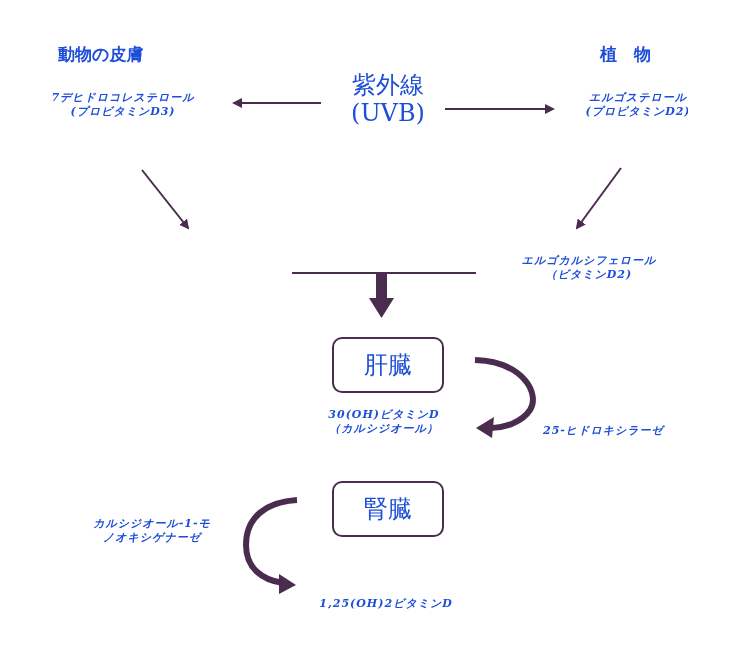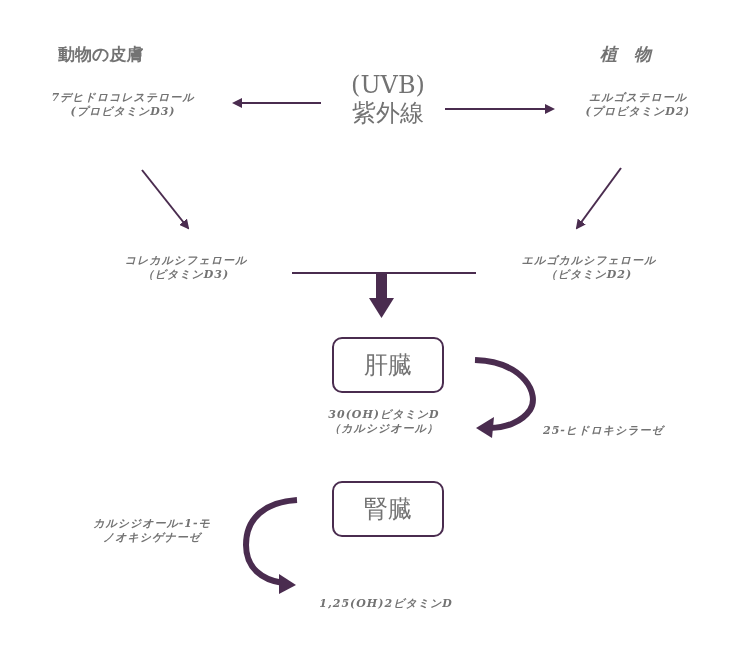--- a/index.html
+++ b/index.html
@@ -3,21 +3,21 @@
   <meta charset="utf-8">
   <style>
     html, body { margin: 0; padding: 0; background: #ffffff; }
     #canvas {
       position: relative;
       width: 688px;
       height: 657px;
       background: #ffffff;
       overflow: hidden;
       font-family: "DejaVu Serif", "Liberation Serif", serif;
-      color: #737373;
+      color: #1d4ed8;
     }
     .txt { position: absolute; white-space: nowrap; text-align: center; line-height: 1.25; }
     .hdr { font-size: 17px; font-weight: bold; }
     .lbl { font-size: 11px; font-weight: bold; letter-spacing: 1px; font-style: italic; }
     .uvb { font-size: 24px; font-weight: normal; line-height: 1.15; }
     .box {
       position: absolute;
       border: 2px solid #4a2c4f;
       border-radius: 10px;
       background: #fff;
@@ -59,41 +59,37 @@
       <path d="M476,428 L494,417 L492,438 Z" fill="#4a2c4f"></path>
     </g>
 
     <g>
       <path d="M297,500 C265,502 246,518 246,545 C246,568 262,580 283,583" fill="none" stroke="#4a2c4f" stroke-width="6"></path>
       <path d="M296,585 L279,574 L279,594 Z" fill="#4a2c4f"></path>
     </g>
   </svg>
 
   <div class="txt hdr" style="left:58px;top:44px;">動物の皮膚</div>
-  <div class="txt hdr" style="left:600px;top:44px;font-style:italic;">植　物</div>
+  <div class="txt hdr" style="left:600px;top:44px;">植　物</div>
 
   <div class="txt uvb" style="left:338px;top:72px;width:100px;">
+    <div>紫外線</div>
     <div>(UVB)</div>
-    <div>紫外線</div>
   </div>
 
   <div class="txt lbl" style="left:24px;top:91px;width:198px;">
     <div>7デヒドロコレステロール</div>
     <div>(プロビタミンD3)</div>
   </div>
 
   <div class="txt lbl" style="left:568px;top:91px;width:140px;">
     <div>エルゴステロール</div>
     <div>(プロビタミンD2)</div>
   </div>
 
-  <div class="txt lbl" style="left:96px;top:254px;width:180px;">
-    <div>コレカルシフェロール</div>
-    <div>（ビタミンD3)</div>
-  </div>
 
   <div class="txt lbl" style="left:500px;top:254px;width:178px;">
     <div>エルゴカルシフェロール</div>
     <div>（ビタミンD2)</div>
   </div>
 
   <div class="box" style="left:332px;top:337px;width:112px;height:56px;">
     <span>肝臓</span>
   </div>
   <div class="txt lbl" style="left:543px;top:392px;margin-top:32px;">25-ヒドロキシラーゼ</div>

